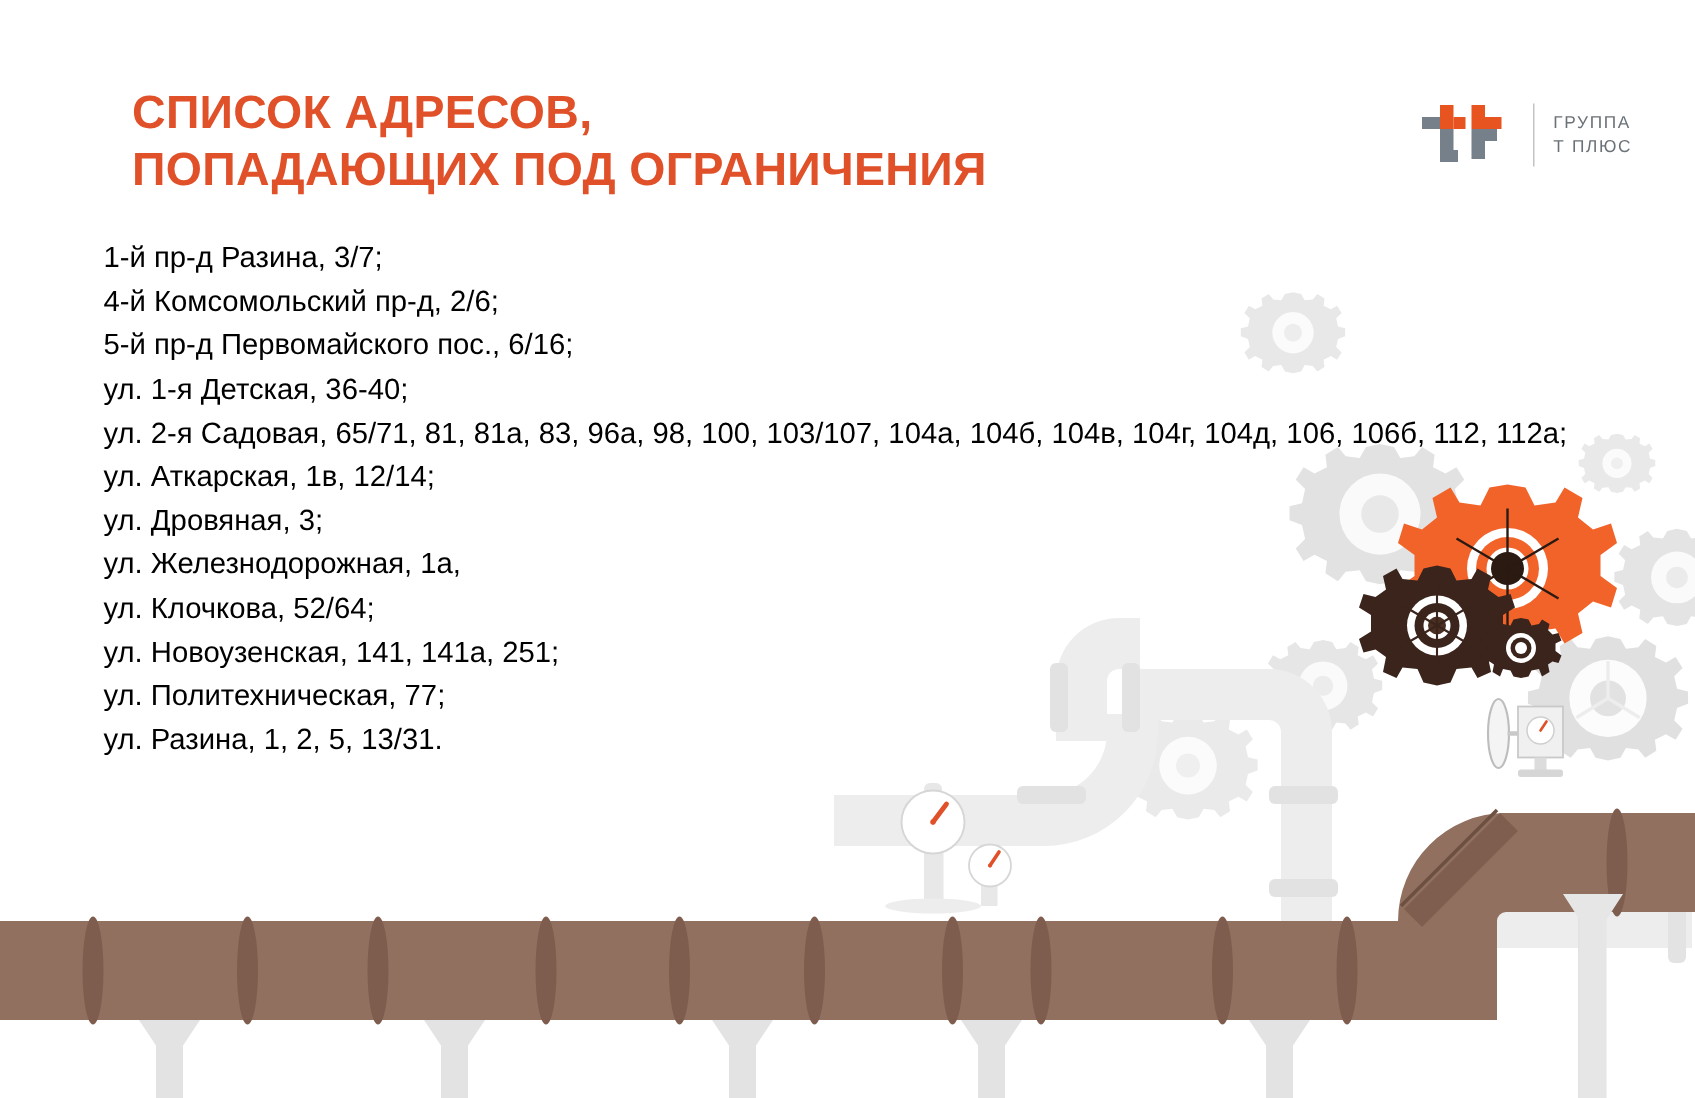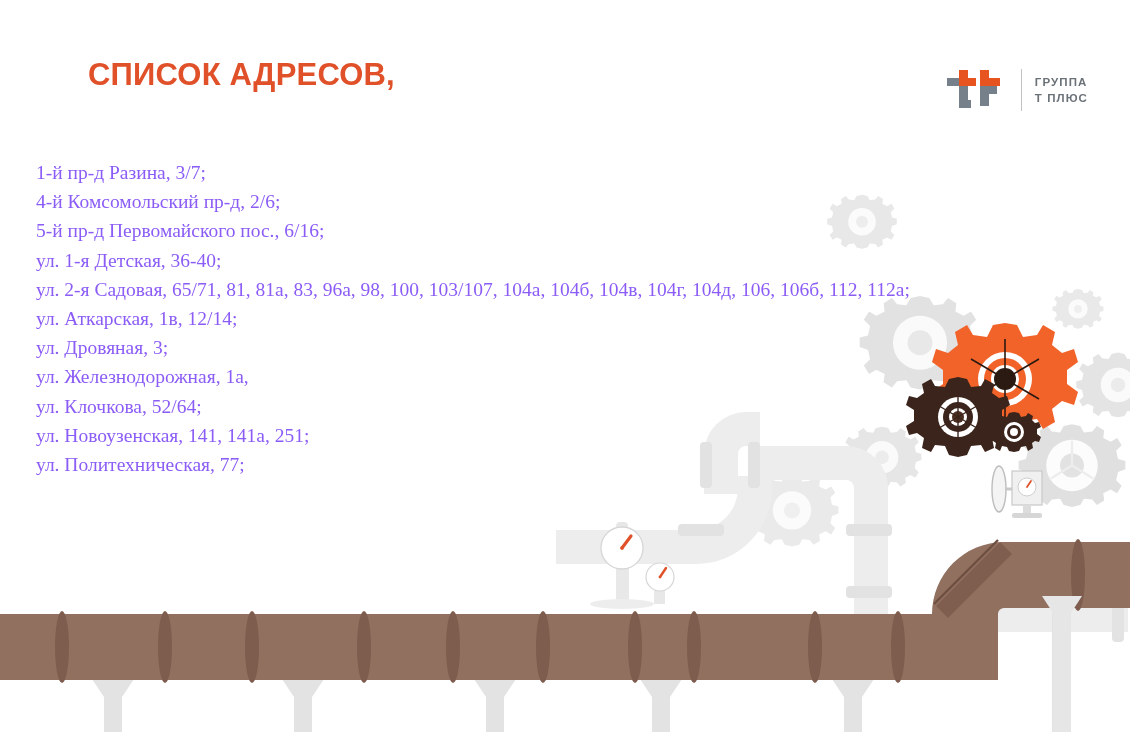--- a/index.html
+++ b/index.html
@@ -69,38 +69,39 @@
     margin: 0 13px 0 15px;
   }
   #logo-text {
     font-family: "Liberation Sans", "DejaVu Sans", sans-serif;
     font-size: 11.5px;
     line-height: 16px;
     letter-spacing: 1.1px;
     color: #6a7177;
     white-space: nowrap;
   }
-  #logo-text span { display: block; font-weight: bold; }
+  #logo-text span { display: block; }
 
   
   #address-list {
     position: absolute;
     left: 36px;
     top: 158px;
     width: 1090px;
     margin: 0;
     padding: 0;
     list-style: none;
   }
   #address-list li {
-    font-family: Liberation Serif, serif;
+    font-family: Liberation Sans, sans-serif;
     font-size: 19.5px;
     line-height: 29.2px;
-    color: #8b5cf6;
+    color: #000000;
     white-space: nowrap;
+    margin-left: 33px;
   }
 </style>
 </head>
 <body>
 
 <div id="slide">
 
   <svg id="bg-art" viewBox="0 0 1130 732" xmlns="http://www.w3.org/2000/svg">
     <defs>
 
@@ -376,20 +377,21 @@
     </g>
 
     <g>
       <path d="M1042,596 h40 l-11,17 v119 h-18 v-119 Z" fill="#E6E6E6"></path>
     </g>
   </svg>
 
   <header id="header">
     <h1 id="page-title">
       <span class="title-line">СПИСОК АДРЕСОВ,</span>
+      <span class="title-line">ПОПАДАЮЩИХ ПОД ОГРАНИЧЕНИЯ</span>
     </h1>
 
     <div id="logo">
       <svg id="logo-mark" viewBox="0 0 62 52" xmlns="http://www.w3.org/2000/svg">
 
         <path d="M3,14 h12 v8 h-12 z" fill="#76808A"></path>
         <path d="M15,6 h9 v16 h-9 z" fill="#E8541F"></path>
         <path d="M24,14 h8 v8 h-8 z" fill="#E8541F"></path>
         <path d="M15,22 h9 v20 h-9 z" fill="#76808A"></path>
         <path d="M15,36 h12 v8 h-12 z" fill="#76808A"></path>
@@ -412,15 +414,16 @@
       <li>4-й Комсомольский пр-д, 2/6;</li>
       <li>5-й пр-д Первомайского пос., 6/16;</li>
       <li>ул. 1-я Детская, 36-40;</li>
       <li>ул. 2-я Садовая, 65/71, 81, 81а, 83, 96а, 98, 100, 103/107, 104а, 104б, 104в, 104г, 104д, 106, 106б, 112, 112а;</li>
       <li>ул. Аткарская, 1в, 12/14;</li>
       <li>ул. Дровяная, 3;</li>
       <li>ул. Железнодорожная, 1а,</li>
       <li>ул. Клочкова, 52/64;</li>
       <li>ул. Новоузенская, 141, 141а, 251;</li>
       <li>ул. Политехническая, 77;</li>
+      <li>ул. Разина, 1, 2, 5, 13/31.</li>
     </ul>
 
 </div>
 
 </body></html>

